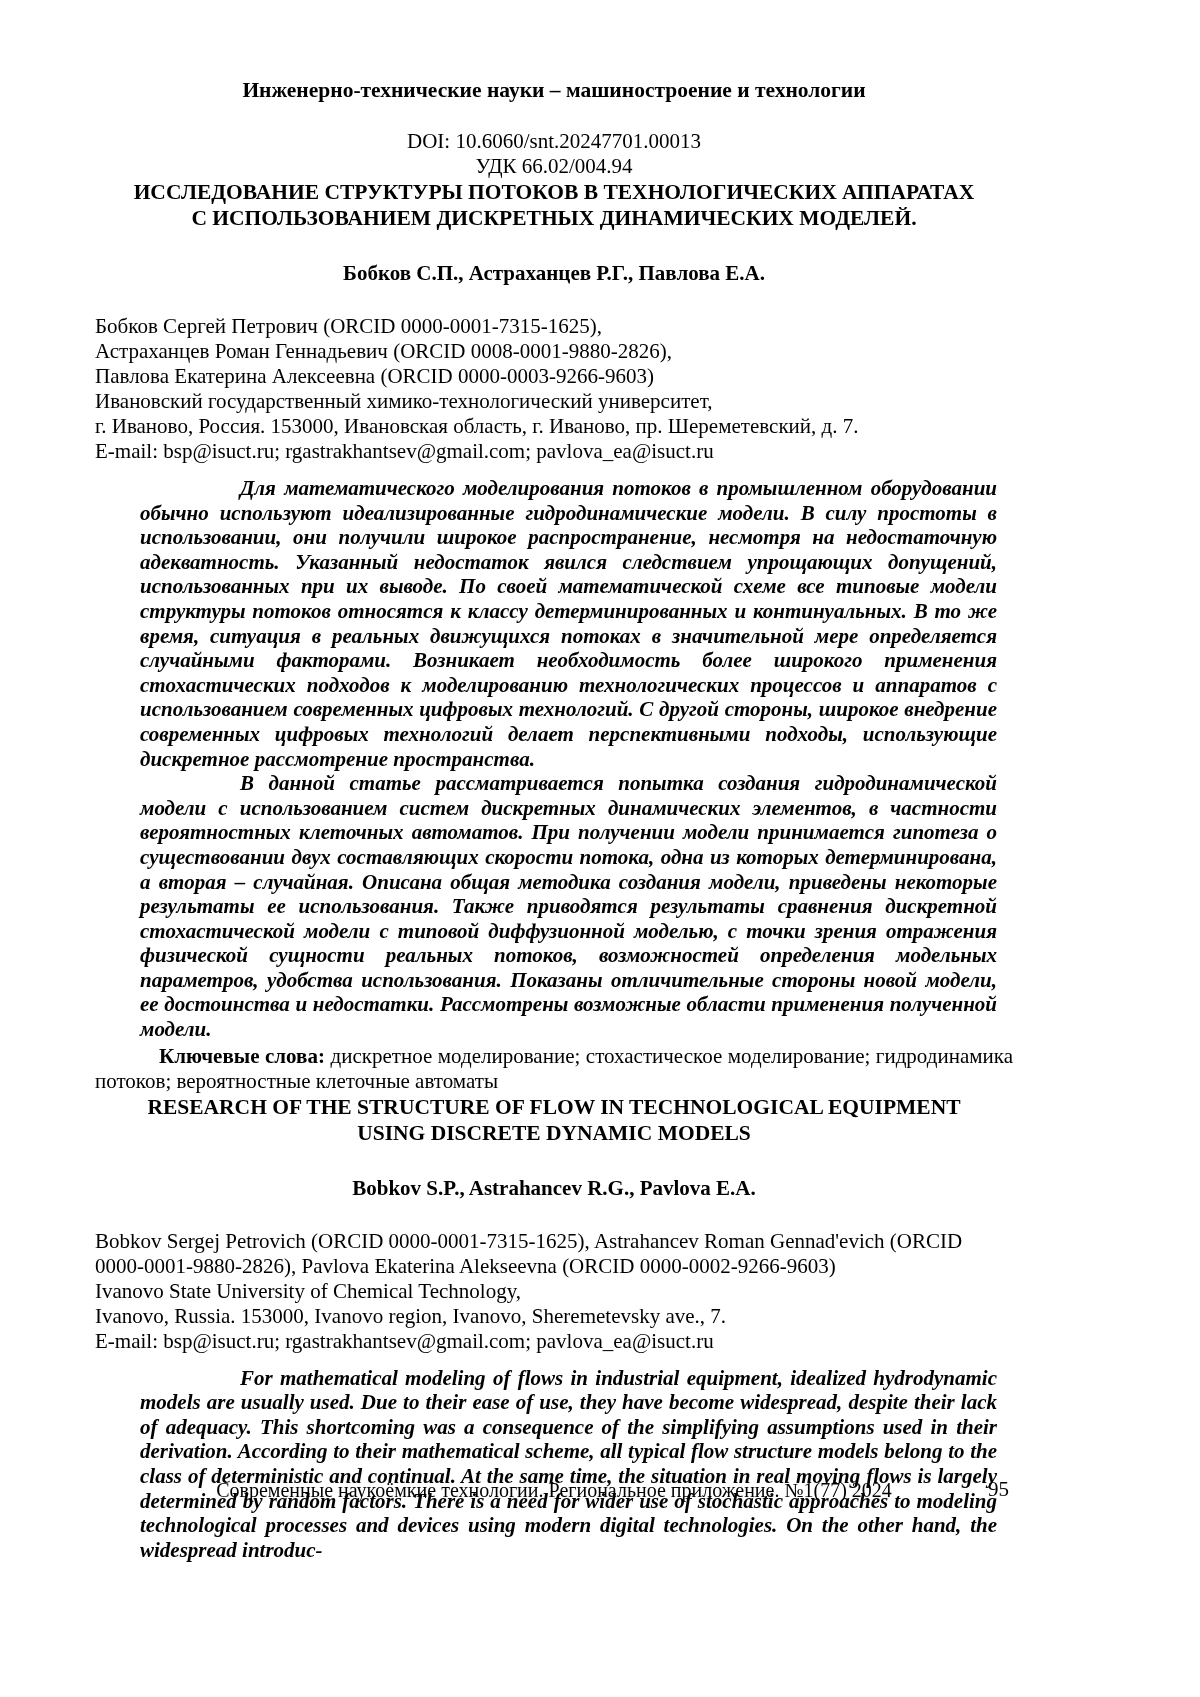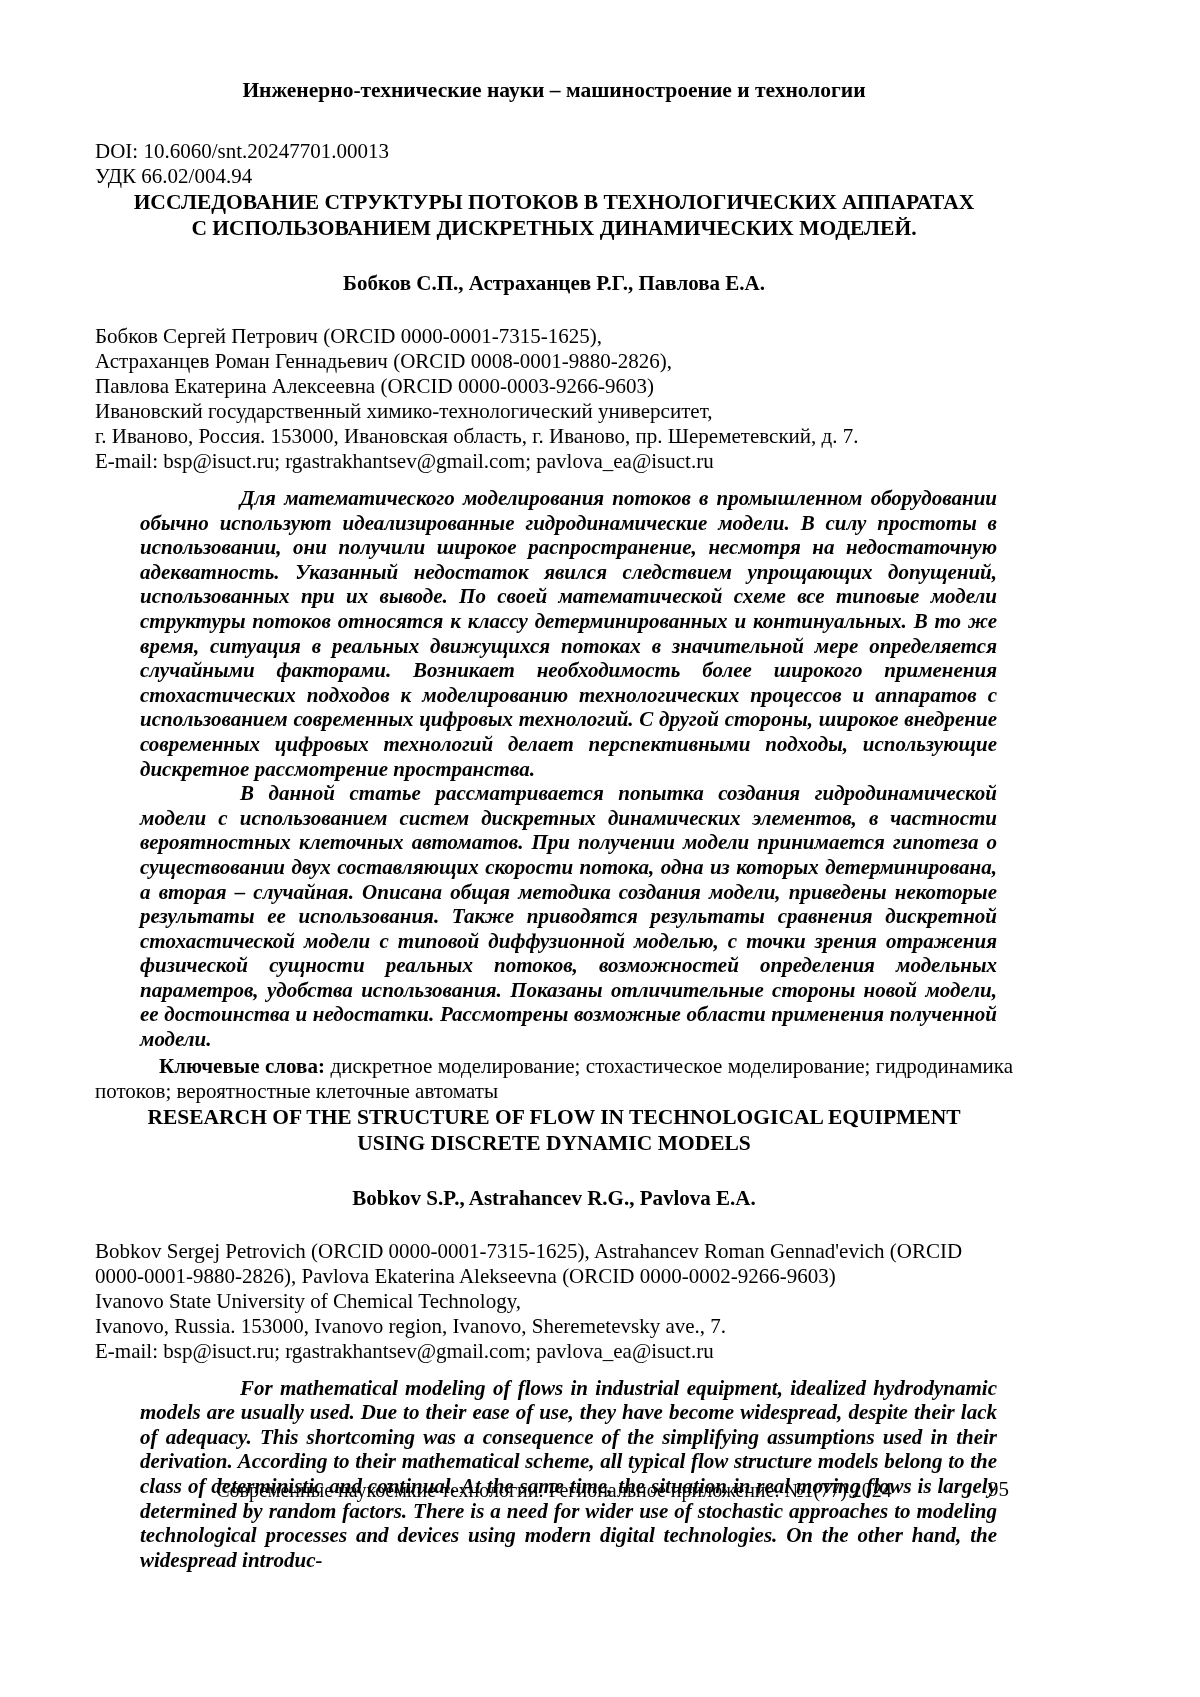--- a/index.html
+++ b/index.html
@@ -11,21 +11,21 @@
     background: #ffffff;
     font-family: "Liberation Serif", "DejaVu Serif", serif;
     color: #000000;
     box-sizing: border-box;
     padding: 78px 187px 0 95px;
     overflow: hidden;
     font-size: 21px;
     line-height: 25px;
   }
   .section-header { font-weight: bold; font-size: 21.5px; text-align: center; }
-  .doi-block { margin-top: 36px; text-align: left; }
+  .doi-block { margin-top: 26px; text-align: center; }
   .title-ru, .title-en { text-align: center; font-weight: bold; font-size: 21.5px; line-height: 26px; }
   .title-ru { }
   .title-en { }
   .authors-line { margin-top: 30px; text-align: center; font-weight: bold; }
   .affiliation { margin-top: 28px; }
   .affiliation p { margin: 0; text-align: left; }
   .abstract { margin-top: 12px; }
   .abstract p {
     margin: 0 16px 0 45px;
     text-align: justify;

